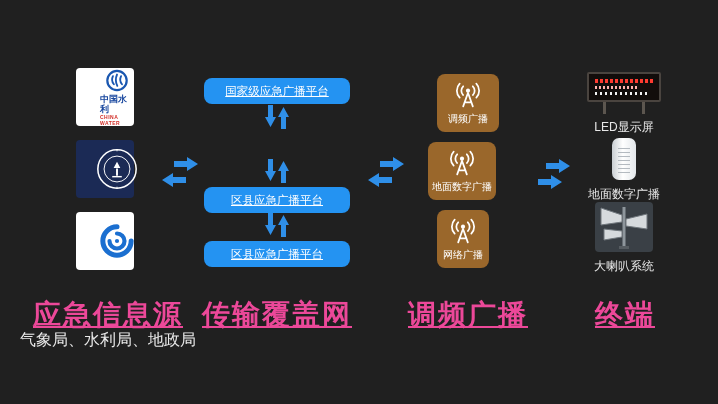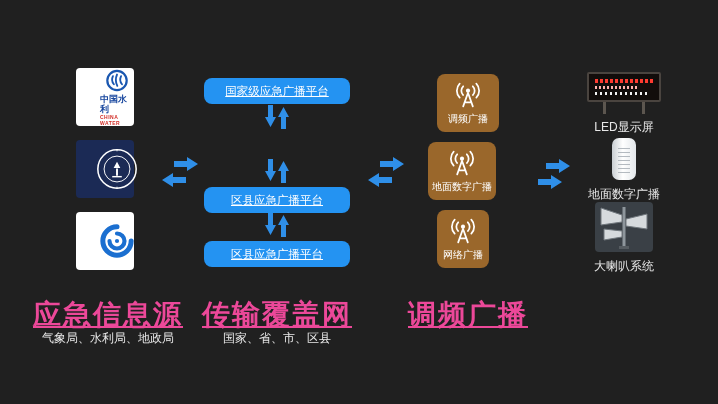--- a/index.html
+++ b/index.html
@@ -12,21 +12,21 @@
   .logo-tile{position:absolute;width:58px;height:58px;border-radius:4px;display:flex;
              flex-direction:column;align-items:center;justify-content:center;padding-left:24px;}
   .white-tile{background:#ffffff;}
   .navy-tile{background:#1b2a55;}
   .cw-cn{font-size:9px;font-weight:bold;color:#17469e;line-height:10px;margin-top:1px;}
   .cw-en{font-size:5px;font-weight:bold;color:#d22c26;letter-spacing:.5px;}
 
   
   .col-heading{position:absolute;transform:translateX(-50%);font-size:28px;font-weight:bold;
                color:#ec4899;letter-spacing:2px;white-space:nowrap;text-decoration:underline;}
-  .col-sub{position:absolute;transform:translateX(-50%);font-size:12px;color:#e9e9e9;white-space:nowrap;}
+  .col-sub{position:absolute;transform:translateX(-50%);font-size:16px;color:#e9e9e9;white-space:nowrap;}
 
   
   .plat-btn{position:absolute;left:204px;width:146px;height:26px;background:#2493f2;border-radius:8px;
             color:#fff;font-size:11.5px;display:flex;align-items:center;justify-content:center;white-space:nowrap;text-decoration:underline;}
 
   
   .net-box{position:absolute;background:#9a672b;border-radius:8px;display:flex;flex-direction:column;
            align-items:center;justify-content:space-between;padding:7px 2px 6px;height:58px;}
   .net-label{font-size:10px;color:#fff;white-space:nowrap;}
 
@@ -101,21 +101,20 @@
   <svg class="abs" style="left:264px;top:158px" width="26" height="26" viewBox="0 0 26 26">
     <polygon points="4,1 9,1 9,13 12,13 6.5,23 1,13 4,13" fill="#2f8fe8"></polygon>
     <polygon points="17,25 22,25 22,13 25,13 19.5,3 14,13 17,13" fill="#2f8fe8"></polygon>
   </svg>
   <svg class="abs" style="left:264px;top:212px" width="26" height="26" viewBox="0 0 26 26">
     <polygon points="4,1 9,1 9,13 12,13 6.5,23 1,13 4,13" fill="#2f8fe8"></polygon>
     <polygon points="17,25 22,25 22,13 25,13 19.5,3 14,13 17,13" fill="#2f8fe8"></polygon>
   </svg>
 
   <div class="col-heading" style="left:277px;top:296px">传输覆盖网</div>
-  <div class="col-sub" style="left:277px;top:330px">国家、省、市、区县</div>
 
   <svg class="abs" style="left:366px;top:156px" width="40" height="32" viewBox="0 0 40 32">
     <polygon points="14,5 27,5 27,1 38,8 27,15 27,11 14,11" fill="#2f8fe8"></polygon>
     <polygon points="26,21 13,21 13,17 2,24 13,31 13,27 26,27" fill="#2f8fe8"></polygon>
   </svg>
 
   <div class="net-box" style="left:437px;top:74px;width:62px">
     <svg width="30" height="28" viewBox="0 0 34 32">
       <g stroke="#fff" stroke-width="2" fill="none" stroke-linecap="round">
         <path d="M11.5 6 a7 7 0 0 0 0 10"></path>
@@ -186,14 +185,15 @@
       <g fill="#d6dadd" stroke="#70777d" stroke-width="1">
         <polygon points="6,6 27,13 27,20 6,23"></polygon>
         <polygon points="52,12 31,17 31,24 52,27"></polygon>
         <polygon points="9,27 27,29 27,35 9,38"></polygon>
       </g>
       <rect x="24" y="44" width="10" height="3" fill="#565c61"></rect>
     </svg>
   </div>
   <div class="term-label" style="left:624px;top:258px">大喇叭系统</div>
 
+  <div class="col-heading" style="left:625px;top:296px">终端</div>
 
 </div>
 
 </body></html>

